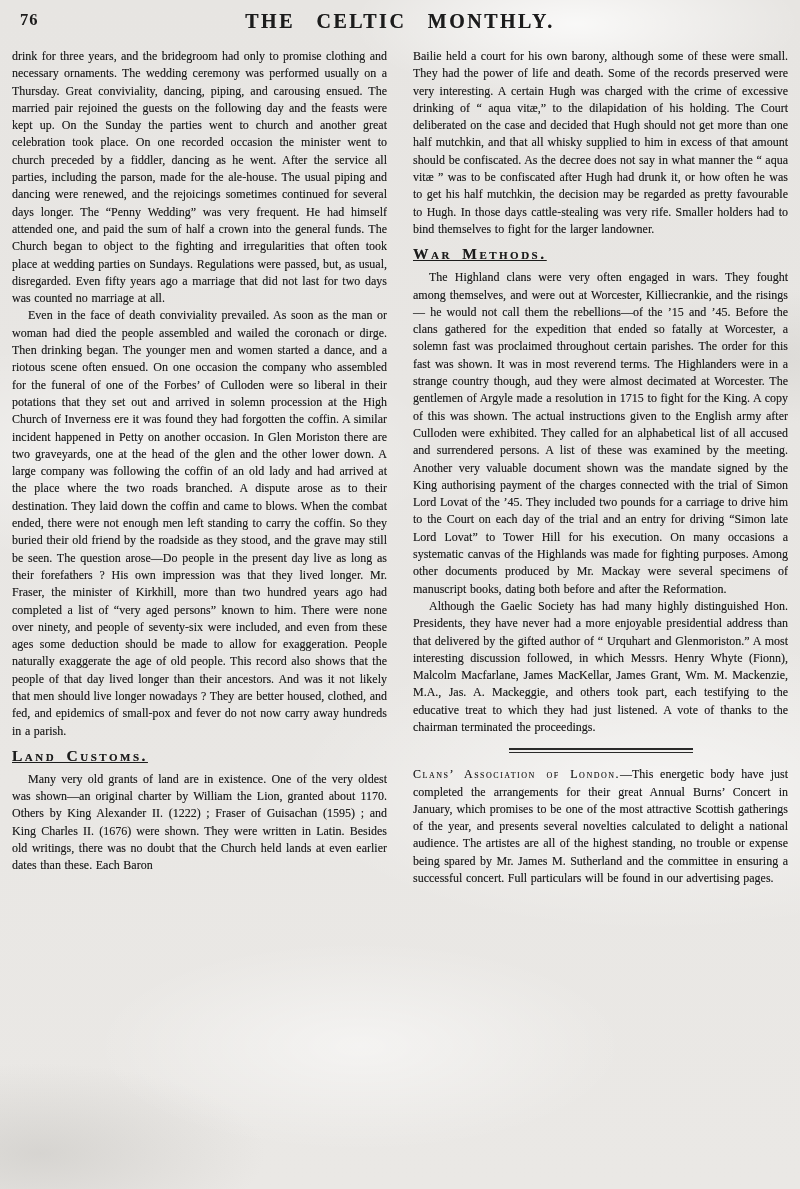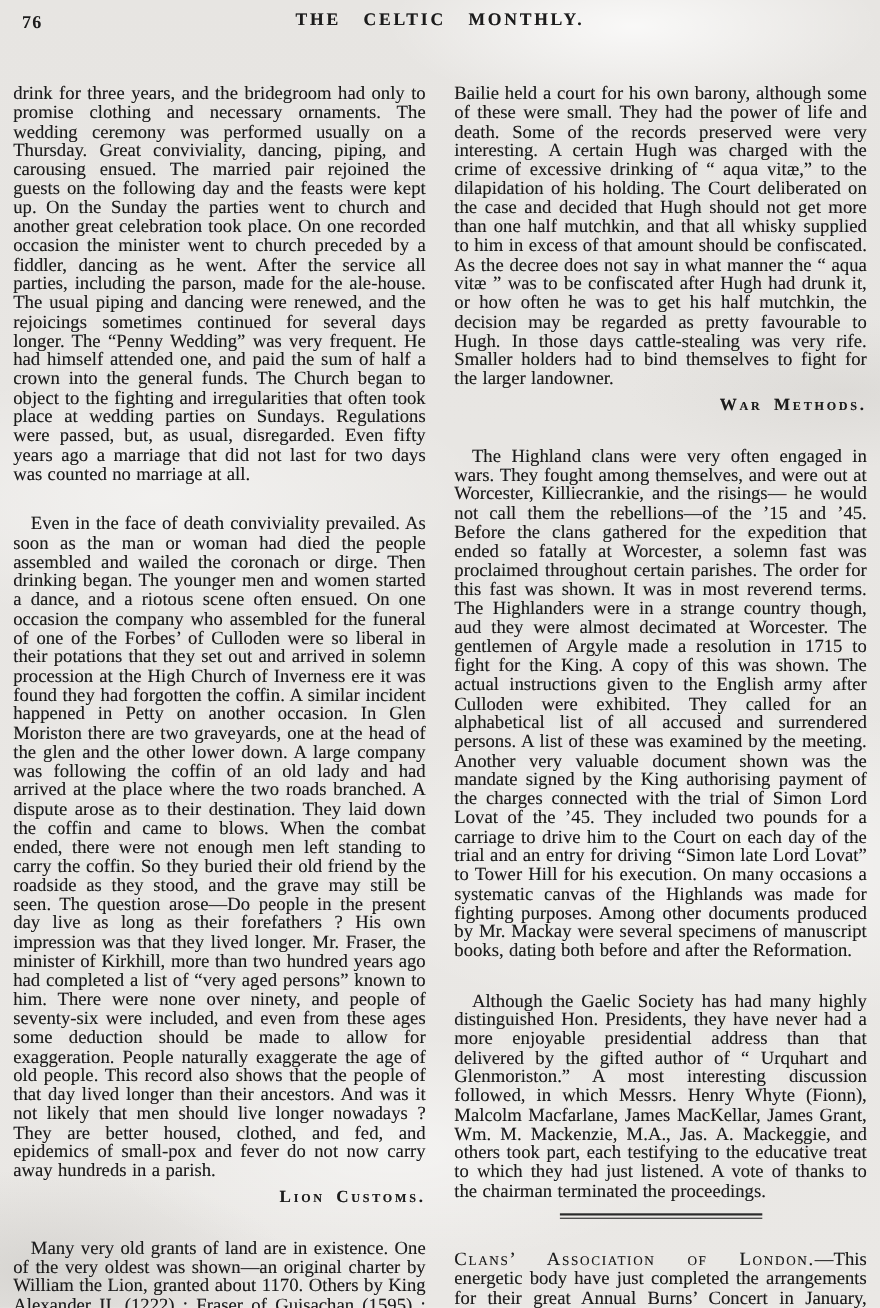--- a/index.html
+++ b/index.html
@@ -17,44 +17,44 @@
       linear-gradient(#e7e5e2, #eae8e5);
   }
   .page { width: 800px; height: 1189px; position: relative; padding: 8px 12px 0 12px; }
 
   .page-header { position: relative; height: 34px; }
   .page-number {
     position: absolute; left: 8px; top: 2px;
     font-size: 16.5px; font-weight: 700; letter-spacing: 1px;
   }
   .journal-title {
-    text-align: center; font-size: 16px; font-weight: 700;
+    text-align: center; font-size: 20px; font-weight: 700;
     letter-spacing: 2.5px; word-spacing: 14px; padding-top: 2px;
     text-shadow: 0 0 0.5px rgba(20,20,20,0.55);
   }
 
   .columns { display: flex; gap: 26px; padding: 6px 0 0 0; }
   .col { flex: 1; min-width: 0; }
 
   p {
-    font-size: 17px; line-height: 17.3px;
+    font-size: 12px; line-height: 17.3px;
     text-align: justify; text-indent: 16px;
     word-spacing: 0.6px;
     text-shadow: 0 0 0.4px rgba(25,25,25,0.45);
-    margin-top: 28px;
   }
   p.noindent { text-indent: 0; }
 
   h2.section-heading {
-    text-align: right;
+    text-align: left;
     font-size: 15.5px; font-weight: 700;
     font-variant: small-caps;
     letter-spacing: 2.5px; word-spacing: 4px;
     margin: 7px 0 6px 0;
     text-shadow: 0 0 0.5px rgba(20,20,20,0.5);
+    text-decoration: underline;
   }
 
   .divider {
     width: 184px; height: 5px;
     margin: 12px auto 13px auto;
     border-top: 2px solid #2a2a2a;
     border-bottom: 1.5px solid #2a2a2a;
   }
 
   .smallcaps {
@@ -74,21 +74,21 @@
   </header>
 
   <div class="columns">
 
     <div class="col">
       <p class="noindent">drink for three years, and the bridegroom had only to promise clothing and necessary ornaments.  The wedding ceremony was performed usually on a Thursday.  Great conviviality, dancing, piping, and carousing ensued.  The married pair rejoined the guests on the following day and the feasts were kept up.  On the Sunday the parties went to church and another great celebration took place.  On one recorded occasion the minister went to church preceded by a fiddler, dancing as he went.  After the service all parties, including the parson, made for the ale-house.  The usual piping and dancing were renewed, and the rejoicings sometimes continued for several days longer.  The “Penny Wedding” was very frequent.  He had himself attended one, and paid the sum of half a crown into the general funds.  The Church began to object to the fighting and irregularities that often took place at wedding parties on Sundays.  Regulations were passed, but, as usual, disregarded.  Even fifty years ago a marriage that did not last for two days was counted no marriage at all.</p>
 
 
       <p>Even in the face of death conviviality prevailed. As soon as the man or woman had died the people assembled and wailed the coronach or dirge.  Then drinking began.  The younger men and women started a dance, and a riotous scene often ensued. On one occasion the company who assembled for the funeral of one of the Forbes’ of Culloden were so liberal in their potations that they set out and arrived in solemn procession at the High Church of Inverness ere it was found they had forgotten the coffin.  A similar incident happened in Petty on another occasion.  In Glen Moriston there are two graveyards, one at the head of the glen and the other lower down.  A large company was following the coffin of an old lady and had arrived at the place where the two roads branched.  A dispute arose as to their destination.  They laid down the coffin and came to blows.  When the combat ended, there were not enough men left standing to carry the coffin. So they buried their old friend by the roadside as they stood, and the grave may still be seen.  The question arose—Do people in the present day live as long as their forefathers ?  His own impression was that they lived longer.  Mr. Fraser, the minister of Kirkhill, more than two hundred years ago had completed a list of “very aged persons” known to him.  There were none over ninety, and people of seventy-six were included, and even from these ages some deduction should be made to allow for exaggeration.  People naturally exaggerate the age of old people.  This record also shows that the people of that day lived longer than their ancestors.  And was it not likely that men should live longer nowadays ?  They are better housed, clothed, and fed, and epidemics of small-pox and fever do not now carry away hundreds in a parish.</p>
 
-      <h2 class="section-heading">Lion Customs.</h2>
+      <h2 class="section-heading">Land Customs.</h2>
 
       <p>Many very old grants of land are in existence. One of the very oldest was shown—an original charter by William the Lion, granted about 1170. Others by King Alexander II. (1222) ; Fraser of Guisachan (1595) ; and King Charles II. (1676) were shown.  They were written in Latin.  Besides old writings, there was no doubt that the Church held lands at even earlier dates than these.  Each Baron</p>
     </div>
 
     <div class="col">
       <p class="noindent">Bailie held a court for his own barony, although some of these were small.  They had the power of life and death.  Some of the records preserved were very interesting.  A certain Hugh was charged with the crime of excessive drinking of “ aqua vitæ,” to the dilapidation of his holding.  The Court deliberated on the case and decided that Hugh should not get more than one half mutchkin, and that all whisky supplied to him in excess of that amount should be confiscated.  As the decree does not say in what manner the “ aqua vitæ ” was to be confiscated after Hugh had drunk it, or how often he was to get his half mutchkin, the decision may be regarded as pretty favourable to Hugh.  In those days cattle-stealing was very rife.  Smaller holders had to bind themselves to fight for the larger landowner.</p>
 
       <h2 class="section-heading">War Methods.</h2>
 
       <p>The Highland clans were very often engaged in wars.  They fought among themselves, and were out at Worcester, Killiecrankie, and the risings— he would not call them the rebellions—of the ’15 and ’45.  Before the clans gathered for the expedition that ended so fatally at Worcester, a solemn fast was proclaimed throughout certain parishes.  The order for this fast was shown.  It was in most reverend terms.  The Highlanders were in a strange country though, aud they were almost decimated at Worcester. The gentlemen of Argyle made a resolution in 1715 to fight for the King.  A copy of this was shown. The actual instructions given to the English army after Culloden were exhibited.  They called for an alphabetical list of all accused and surrendered persons.  A list of these was examined by the meeting.  Another very valuable document shown was the mandate signed by the King authorising payment of the charges connected with the trial of Simon Lord Lovat of the ’45.  They included two pounds for a carriage to drive him to the Court on each day of the trial and an entry for driving “Simon late Lord Lovat” to Tower Hill for his execution.  On many occasions a systematic canvas of the Highlands was made for fighting purposes. Among other documents produced by Mr. Mackay were several specimens of manuscript books, dating both before and after the Reformation.</p>

